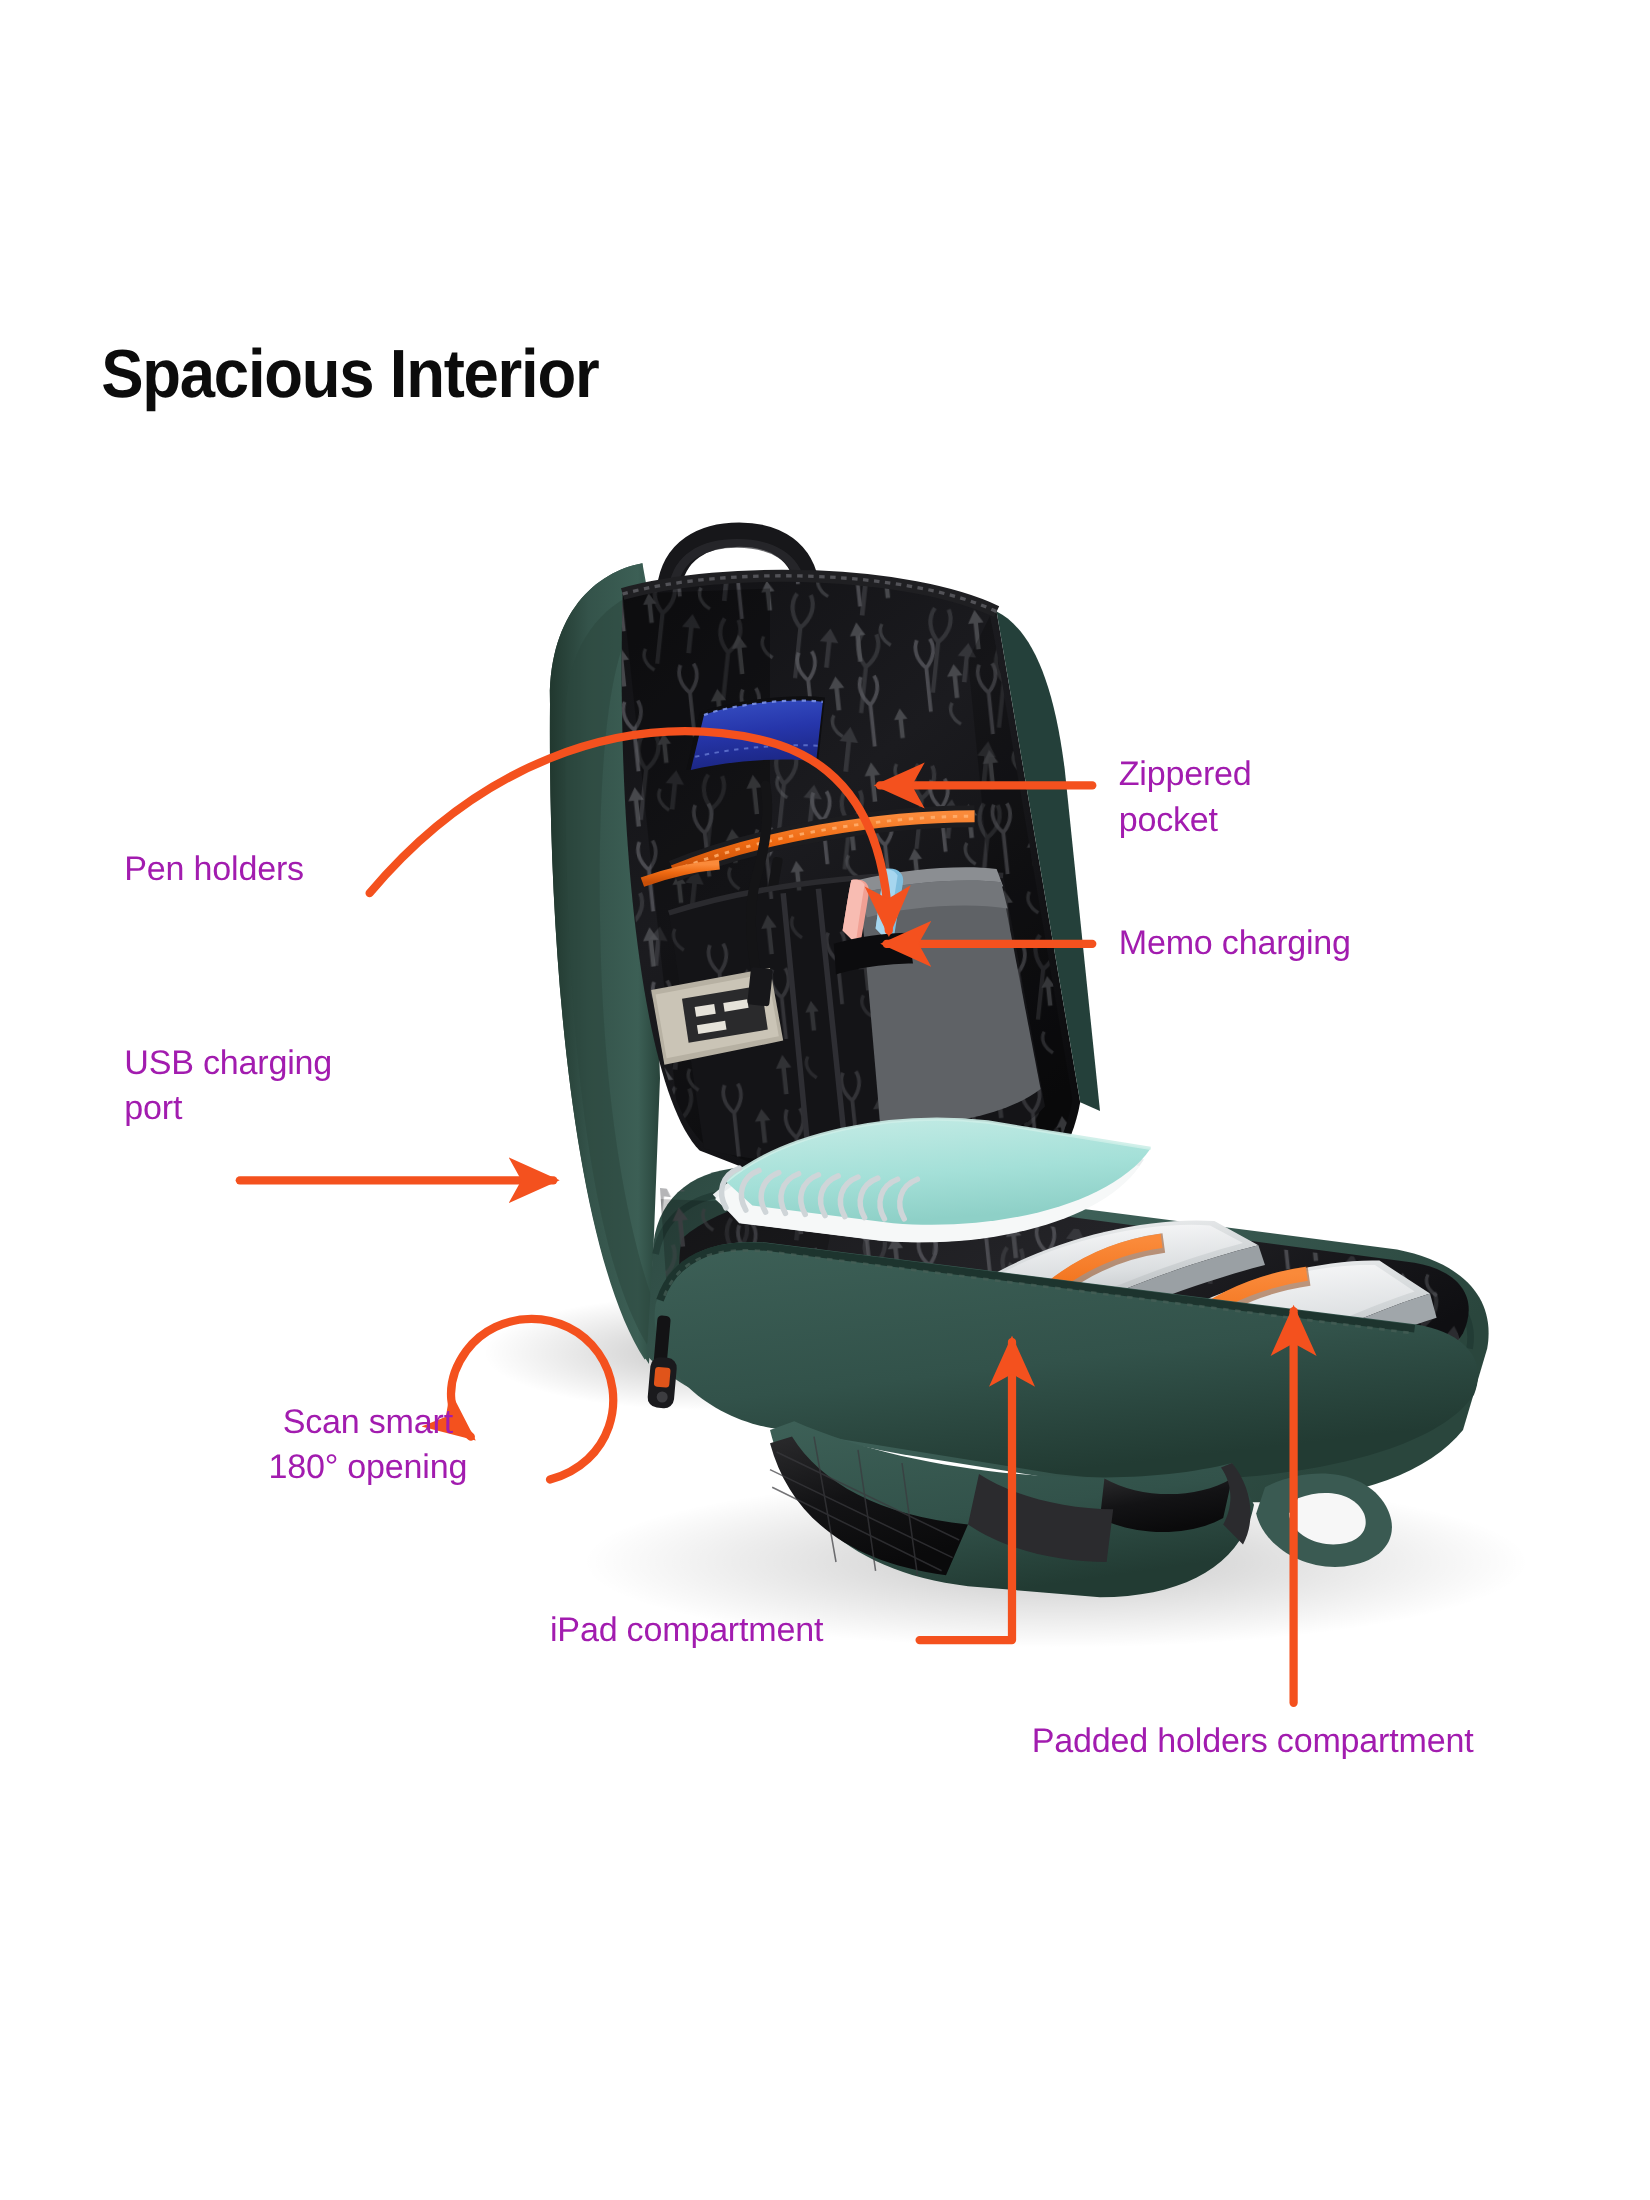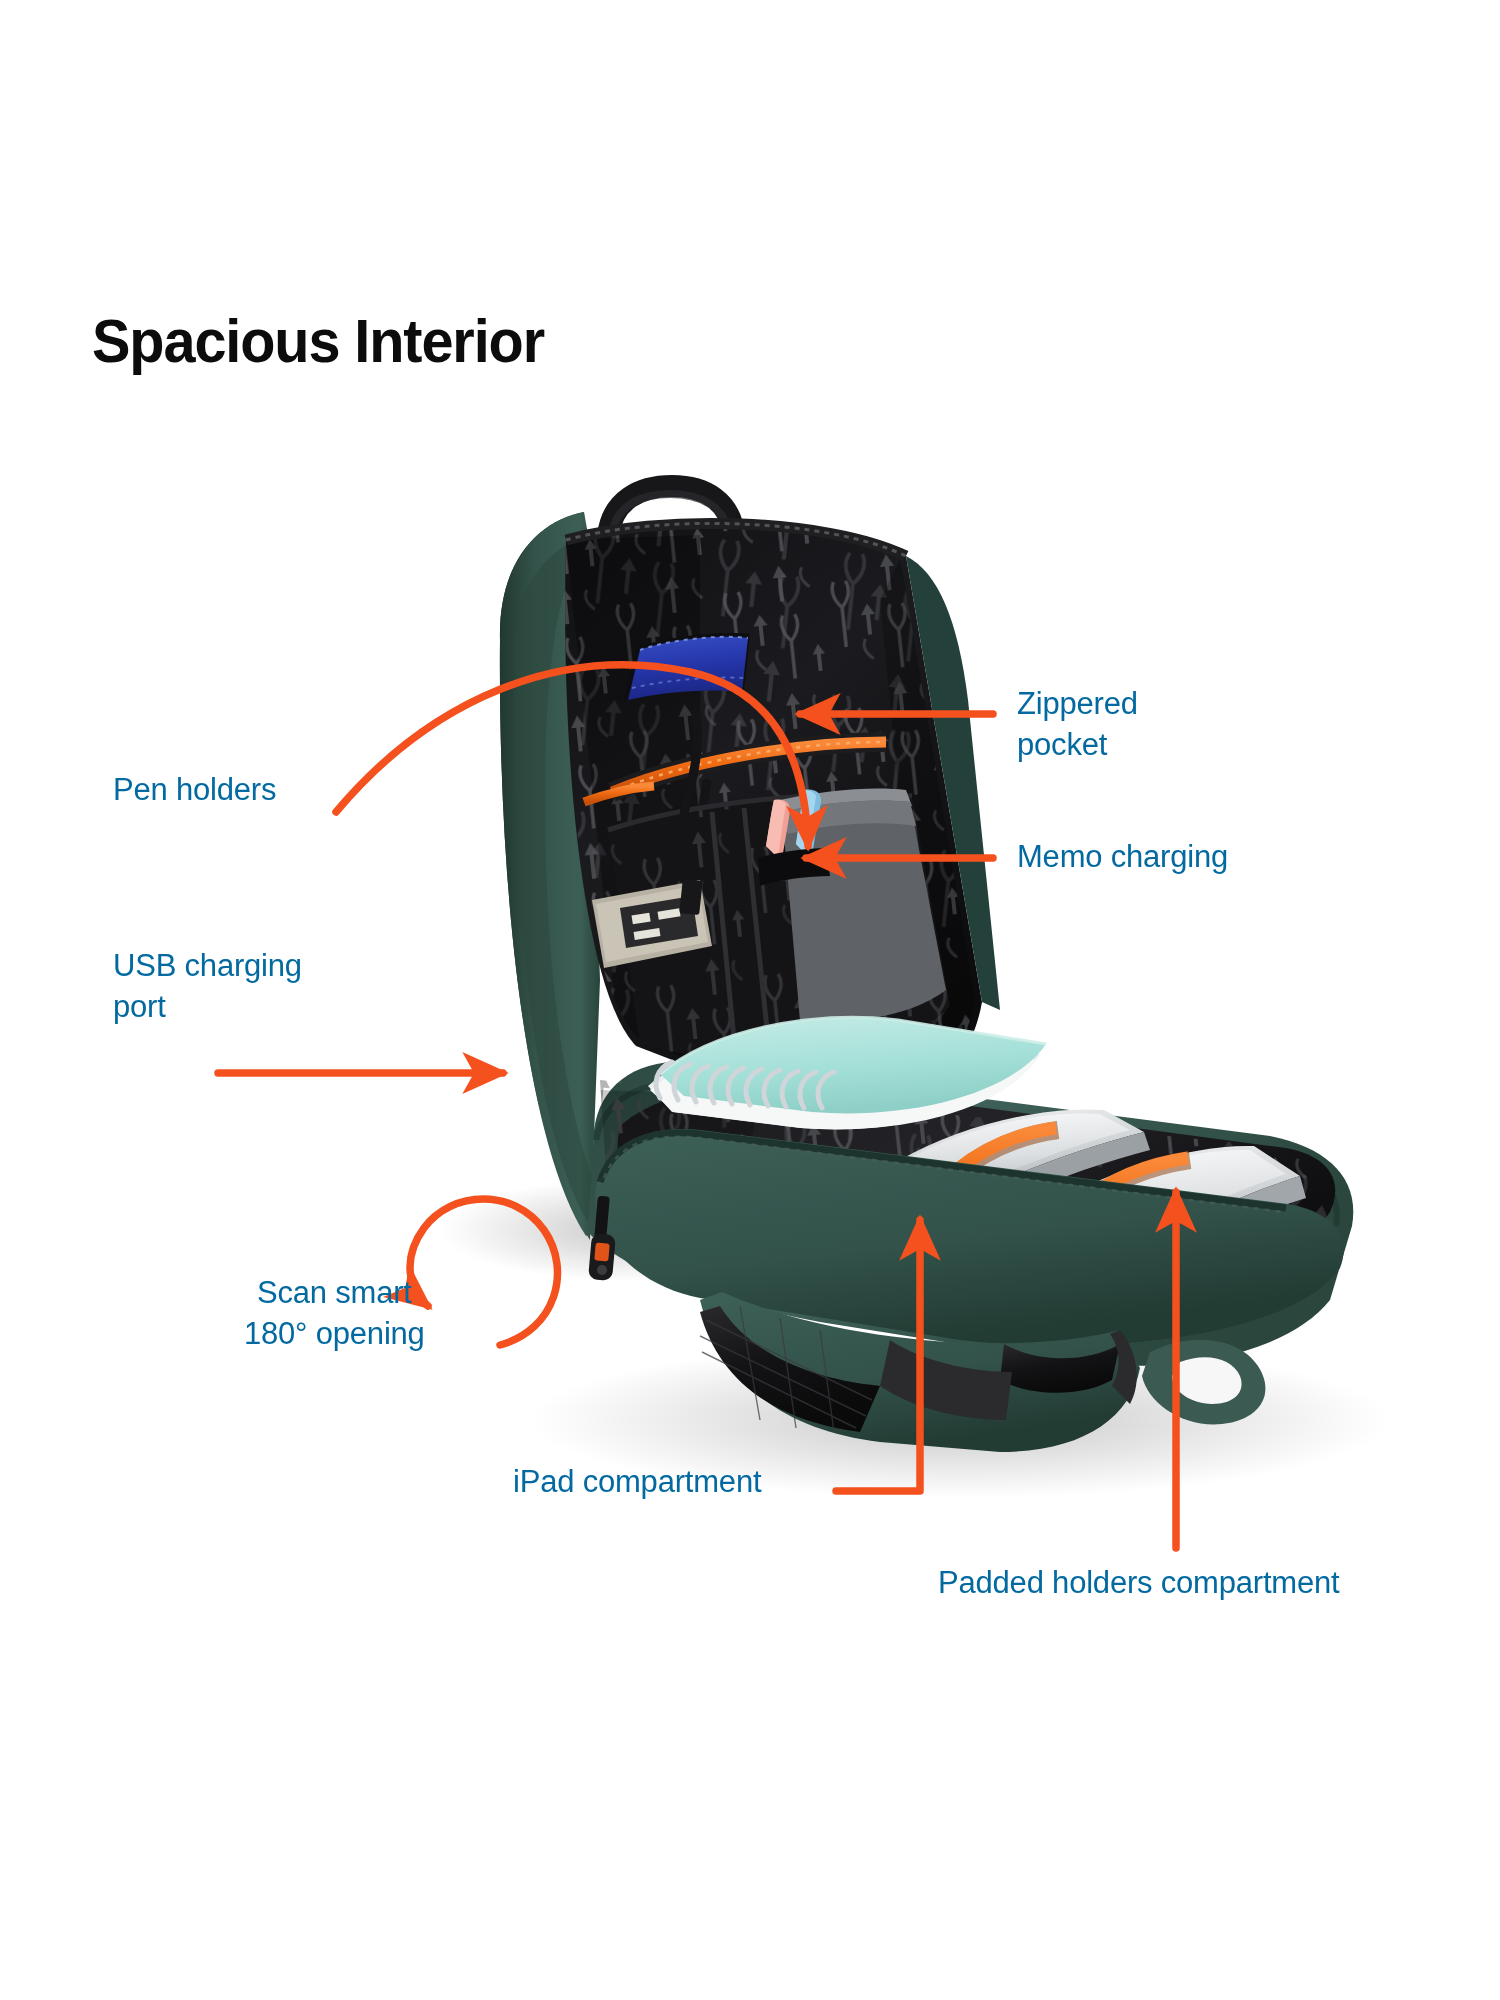--- a/index.html
+++ b/index.html
@@ -20,28 +20,28 @@
     letter-spacing:-1.2px;
     font-family:"Liberation Sans","DejaVu Sans",sans-serif;
     transform:scaleX(.93);transform-origin:left center;
     white-space:nowrap;
   }
 
   
   .callout{
     position:absolute;
     font-size:31px;line-height:41px;
-    color:#0369a1;font-weight:400;
+    color:#a21caf;font-weight:400;
     white-space:pre-line;
     letter-spacing:-.2px;
   }
   .c-pen      {left:113px; top:769px;}
   .c-usb      {left:113px; top:945px;}
   .c-scan     {left:244px; top:1272px; text-align:center;}
-  .c-ipad     {left:500px; top:1461px;margin-left:13px;}
+  .c-ipad     {left:500px; top:1461px;}
   .c-zip      {left:1017px;top:683px;}
   .c-memo     {left:1017px;top:836px;}
   .c-laptop   {left:938px; top:1562px;}
 
   
   svg.overlay{position:absolute;left:0;top:0;width:1500px;height:2000px;
               pointer-events:none;}
 
   
   .bag{position:absolute;left:0;top:0;width:1500px;height:2000px;}

